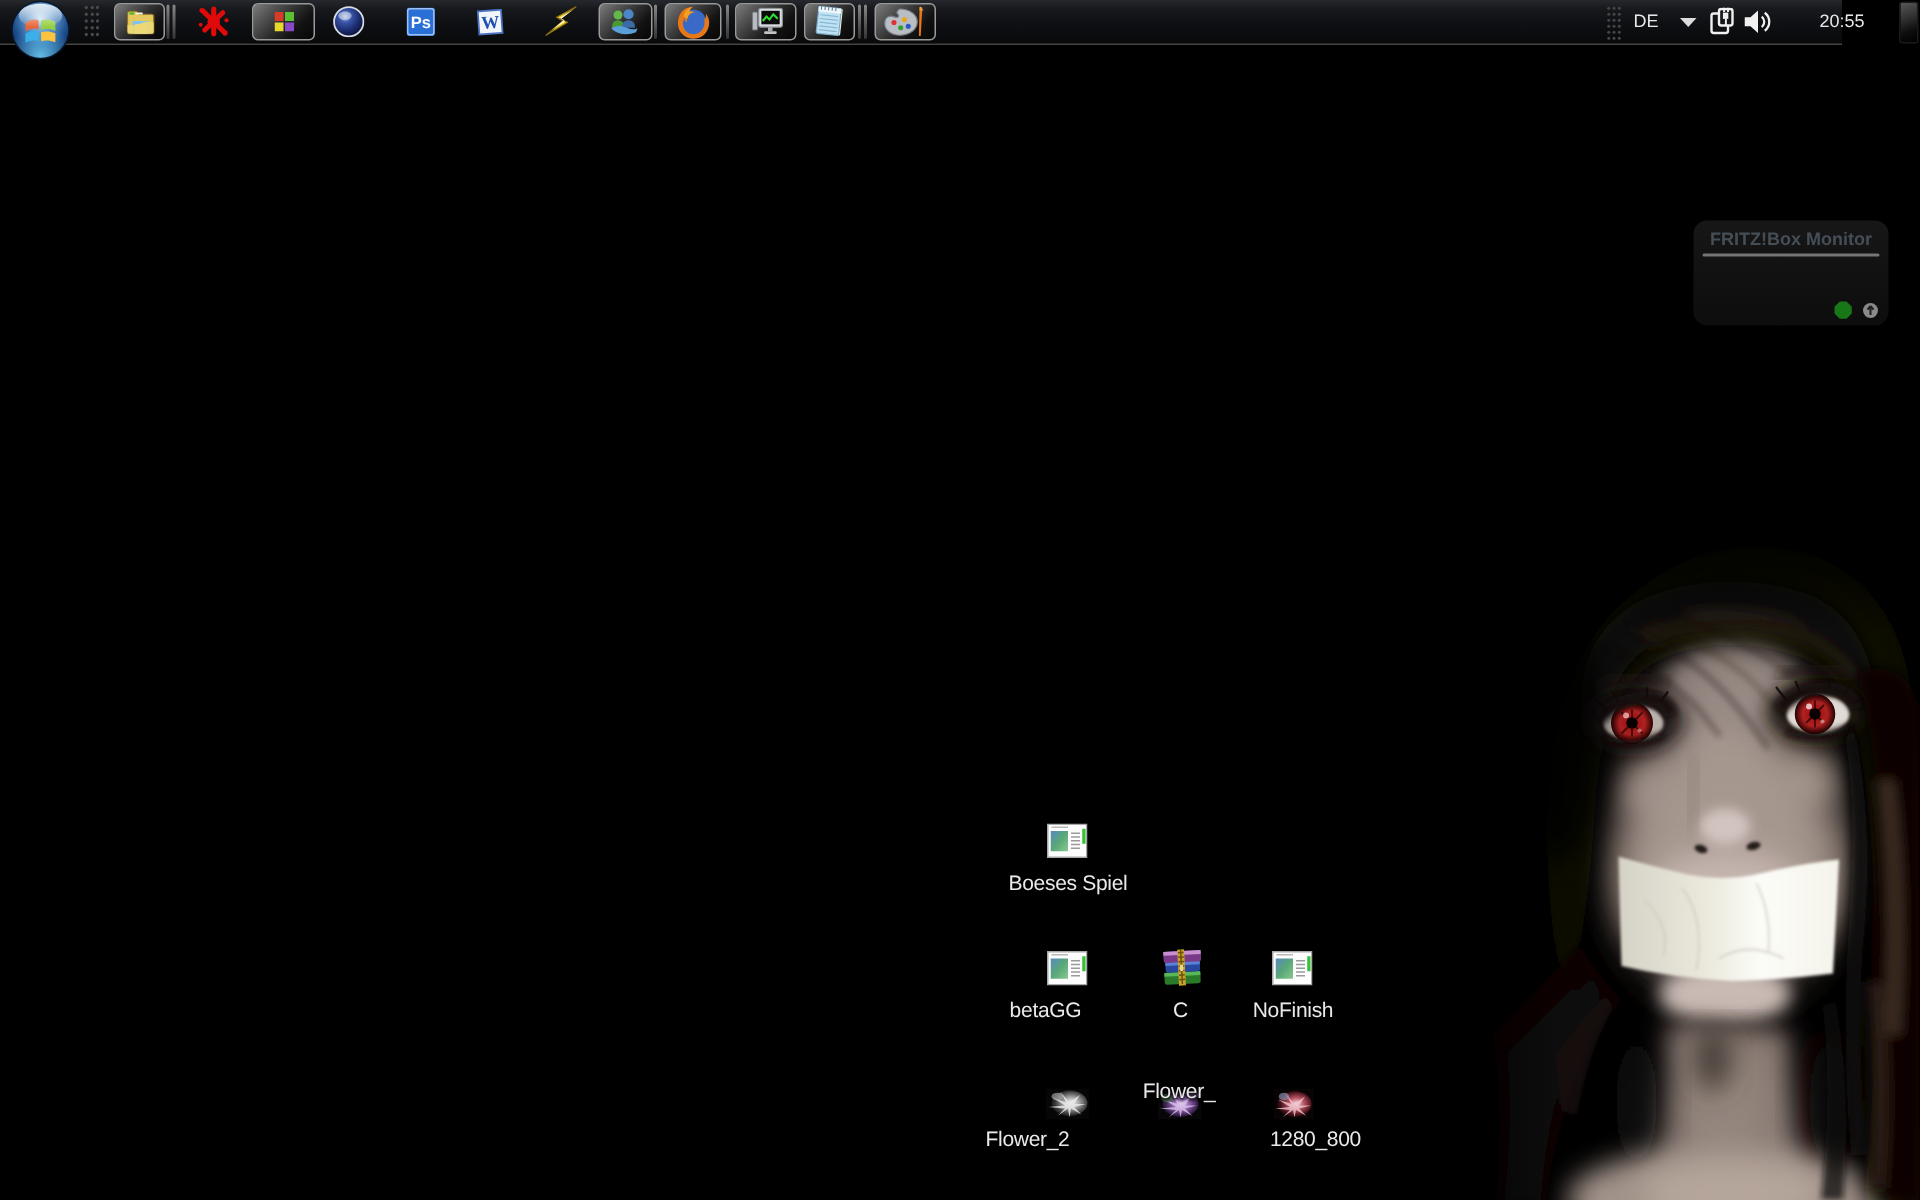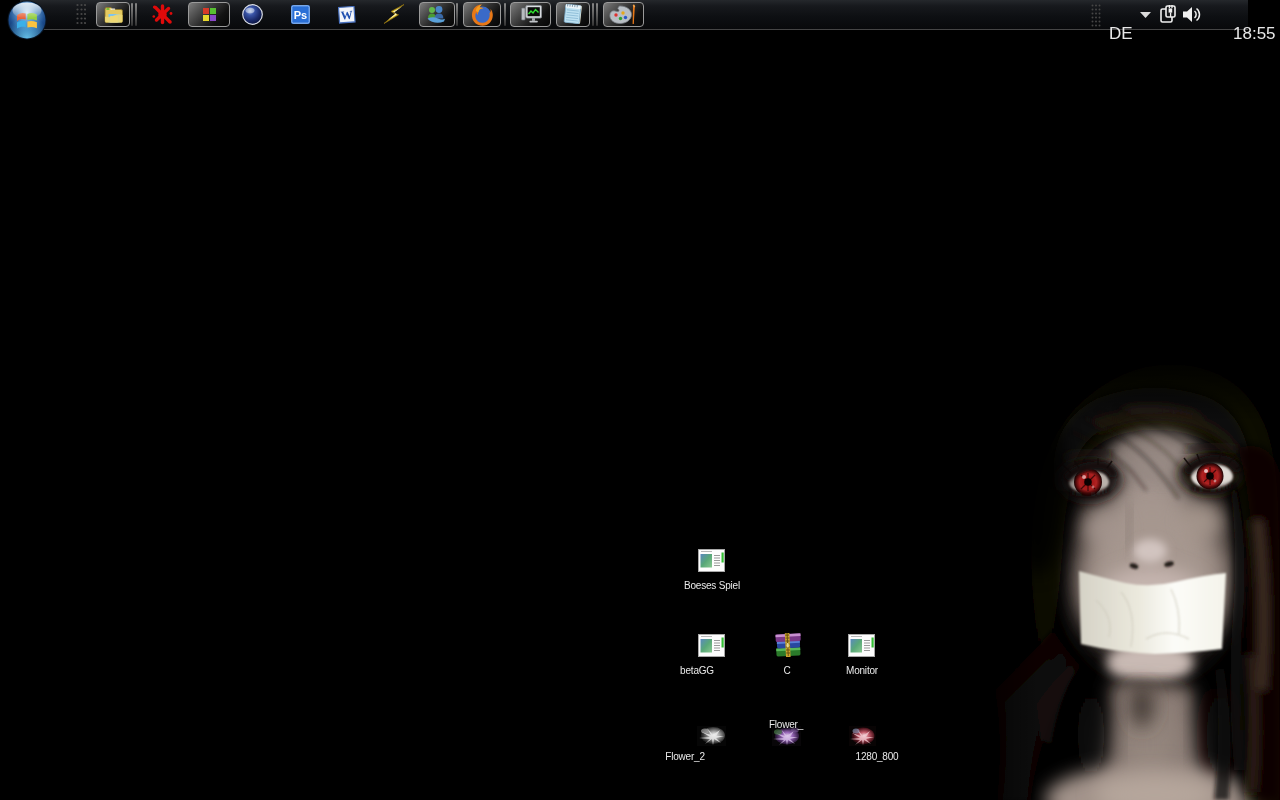--- a/index.html
+++ b/index.html
@@ -1,32 +1,32 @@
 <!DOCTYPE html>
 <html><head>
 <meta charset="utf-8">
 <style>
   html,body{margin:0;padding:0;background:#000;width:1280px;height:800px;overflow:hidden;
     font-family:"Liberation Sans", sans-serif;}
   #desktop{position:relative;width:1280px;height:800px;background:#000;}
   
   #taskbar{position:absolute;left:0;top:0;width:1228px;height:29px;
     background:linear-gradient(#25282c 0%,#17191d 20%,#0e1013 55%,#08090b 100%);
-    border-bottom:1px solid #454545;margin-left:20px;}
+    border-bottom:1px solid #454545;}
   .tile{position:absolute;top:2px;height:25px;border-radius:4px;
     border:1px solid #9a9a9a;box-sizing:border-box;
     background:linear-gradient(135deg,#7d7d7d 0%,#585858 22%,#303030 48%,#121212 72%,#060606 100%);}
   .sep{position:absolute;top:3px;height:23px;width:2px;border-radius:2px;
     background:linear-gradient(#888,#333);}
   .grip{position:absolute;}
   .ic{position:absolute;}
   #orb{position:absolute;left:7px;top:0px;width:40px;height:40px;z-index:5;}
-  .traytxt{position:absolute;color:#e8e8e8;font-size:17px;top:24px;}
+  .traytxt{position:absolute;color:#e8e8e8;font-size:12px;top:7px;}
   
-  .dlabel{position:absolute;width:90px;text-align:center;color:#e9e9e9;font-size:10px;letter-spacing:-0.2px;
+  .dlabel{position:absolute;width:90px;text-align:center;color:#e9e9e9;font-size:14px;letter-spacing:-0.2px;
     text-shadow:0 1px 2px #000,0 0 3px #000;white-space:nowrap;}
   
   #fritz{position:absolute;left:1129px;top:147px;width:130px;height:70px;border-radius:9px;
     background:linear-gradient(#171717,#121212 45%,#0d0d0d);}
   #fritz .t{position:absolute;top:5px;left:0;width:100%;text-align:center;
     color:#454e56;font-weight:bold;font-size:12px;}
   #fritz .ln{position:absolute;top:22px;left:6px;width:118px;height:2px;background:#757575;border-radius:1px;}
 </style>
 </head>
 <body>
@@ -189,20 +189,29 @@
           <stop offset="100%" stop-color="#000" stop-opacity="0"></stop>
     </linearGradient>
     <linearGradient id="fadeT" x1="0" y1="0" x2="0" y2="1">
       <stop offset="0%" stop-color="#000"></stop>
           <stop offset="100%" stop-color="#000" stop-opacity="0"></stop>
     </linearGradient>
     <rect x="950" y="350" width="88" height="450" fill="url(#fadeL)"></rect>
     <rect x="950" y="350" width="330" height="72" fill="url(#fadeT)"></rect>
   </svg>
   </div>
+  <div id="fritz">
+    <div class="t">FRITZ!Box Monitor</div>
+    <div class="ln"></div>
+    <svg style="position:absolute;right:6px;bottom:4px" width="32" height="13">
+      <polygon points="3.5,0 8,0 11.5,3.5 11.5,8 8,11.5 3.5,11.5 0,8 0,3.5" fill="#187818" transform="translate(2,1)"></polygon>
+      <circle cx="26" cy="7" r="5" fill="#8a8a8a"></circle>
+      <path d="M26 4 L26 10 M26 4 L24 6.4 M26 4 L28 6.4" stroke="#222" stroke-width="1.4" fill="none"></path>
+    </svg>
+  </div>
   <div id="dicons">
     <svg width="0" height="0" style="position:absolute">
       <defs>
         <g id="docicon">
           <rect x="0.5" y="0.5" width="26" height="22" fill="#fdfdfd" stroke="#a8a8a8" stroke-width="1"></rect>
           <linearGradient id="teal" x1="0" y1="0" x2="1" y2="1">
             <stop offset="0%" stop-color="#5a88c0"></stop>
               <stop offset="50%" stop-color="#58a878"></stop>
               <stop offset="100%" stop-color="#88c890"></stop>
           </linearGradient>
@@ -248,21 +257,21 @@
             <line x1="11.8" y1="18" x2="15.6" y2="18"></line>
           <line x1="11.8" y1="21" x2="15.6" y2="21"></line>
         </g>
         <rect x="12.6" y="11" width="2.2" height="4.5" rx="1" fill="#e8d890"></rect>
       </g>
     </svg>
     <div class="dlabel" style="left:742px;top:665px">C</div>
     <svg style="position:absolute;left:848px;top:634px" width="27" height="23">
         <use href="#docicon"></use>
       </svg>
-    <div class="dlabel" style="left:817px;top:665px">Monitor</div>
+    <div class="dlabel" style="left:817px;top:665px">NoFinish</div>
     <svg style="position:absolute;left:697px;top:726px" width="29" height="20" viewBox="0 0 29 20">
       <defs>
           <radialGradient id="fw2" cx="55%" cy="48%" r="60%">
         <stop offset="0%" stop-color="#ffffff"></stop>
             <stop offset="35%" stop-color="#a8a8a8"></stop>
             <stop offset="75%" stop-color="#383838"></stop>
             <stop offset="100%" stop-color="#0a0a0a"></stop>
       </radialGradient>
         </defs>
       <rect width="29" height="20" fill="#060606"></rect>
@@ -480,21 +489,21 @@
       <rect x="8.6" y="3.4" width="3.6" height="4.2" fill="#f0f0f0"></rect>
       <line x1="9.4" y1="0" x2="9.4" y2="3" stroke="#f0f0f0" stroke-width="1.3"></line>
       <line x1="12" y1="0" x2="12" y2="3" stroke="#f0f0f0" stroke-width="1.3"></line>
       <line x1="10.6" y1="7.5" x2="10.6" y2="12" stroke="#f0f0f0" stroke-width="1.3"></line>
     </svg>
     <svg class="ic" style="left:1163px;top:6px" width="20" height="17" viewBox="0 0 20 17">
       <polygon points="0,5.5 4,5.5 9,1 9,16 4,11.5 0,11.5" fill="#f0f0f0"></polygon>
       <path d="M11.5 5 A4.5 4.5 0 0 1 11.5 12" stroke="#f0f0f0" stroke-width="1.5" fill="none"></path>
       <path d="M13.5 2.5 A7.5 7.5 0 0 1 13.5 14.5" stroke="#f0f0f0" stroke-width="1.5" fill="none"></path>
     </svg>
-    <span class="traytxt" style="left:1213px">18:55</span>
+    <span class="traytxt" style="left:1213px">20:55</span>
     <div style="position:absolute;left:1266px;top:1px;width:11px;height:26px;border-radius:2px;
       background:linear-gradient(160deg,#585858,#2a2a2a 45%,#0e0e0e 70%,#000);border:1px solid #1a1a1a;"></div>
   </div>
   <div id="orb">
     <svg width="40" height="40" viewBox="0 0 40 40">
       <defs>
         <radialGradient id="orbg" cx="50%" cy="30%" r="70%">
           <stop offset="0%" stop-color="#cfe3f2"></stop>
             <stop offset="35%" stop-color="#5b93c8"></stop>
           <stop offset="70%" stop-color="#1d4e8e"></stop>

